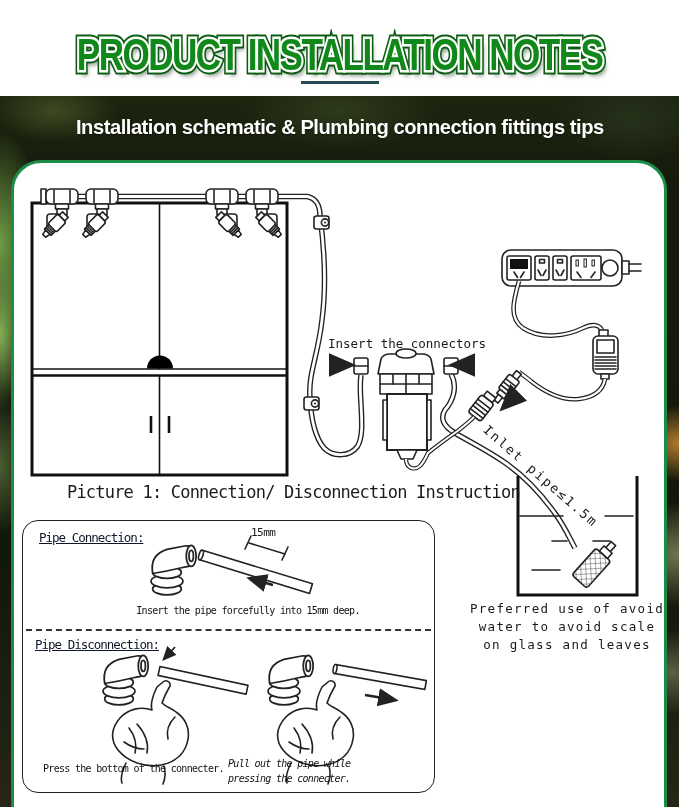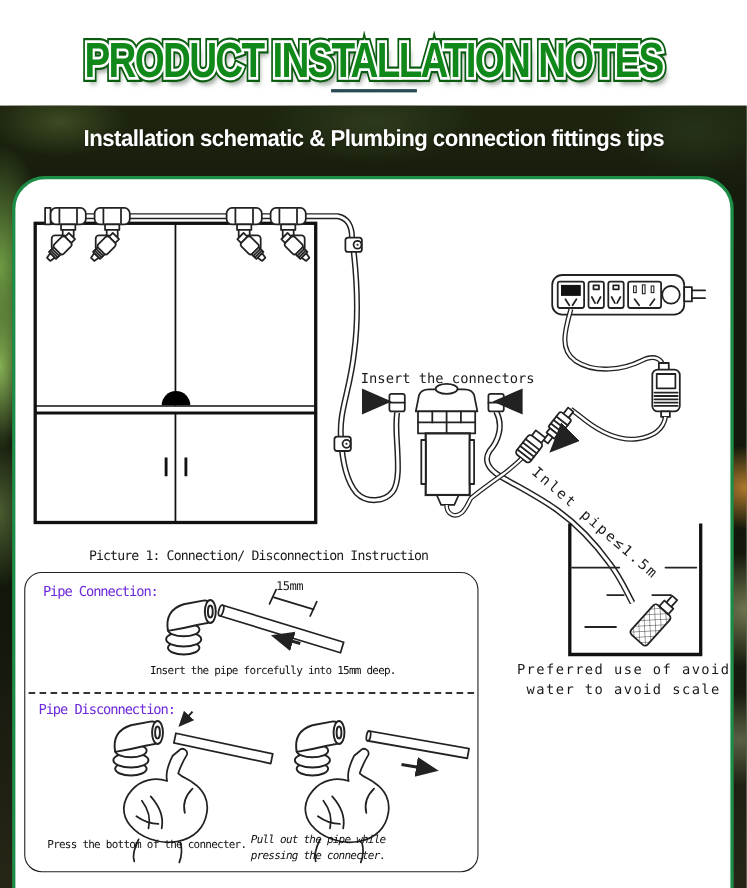--- a/index.html
+++ b/index.html
@@ -50,28 +50,28 @@
     background:#fff; border:3px solid #1c8c47; border-radius:30px 30px 4px 4px;
   }
   .card-abs { position:absolute; left:-3px; top:-3px; width:656px; height:657px; }
   .schematic-svg { position:absolute; left:0; top:0; }
   .lbl { position:absolute; white-space:nowrap; color:#1a1a1a; }
   .lbl-insert   { left:317px; top:176px; width:170px; font-size:12.5px; }
   .lbl-inlet    { left:479px; top:262px; font-size:13px; letter-spacing:2px;
                   transform:rotate(41deg); transform-origin:0 0; }
   .lbl-water    { left:456px; top:440px; width:200px; text-align:center;
                   font-size:12.5px; letter-spacing:1.3px; line-height:18px; white-space:normal; }
-  .lbl-picture  { left:56px; top:338px; width:336px; text-align:center; font-size:12px; letter-spacing:-0.8px; }
+  .lbl-picture  { left:56px; top:322px; width:336px; text-align:center; font-size:17px; letter-spacing:-0.8px; }
   
   .ibox {
     position:absolute; left:11px; top:360px; width:413px; height:273px; box-sizing:border-box;
     border:1.6px solid #222; border-radius:16px; background:#fff;
   }
   .ibox-svg { position:absolute; left:0; top:0; }
-  .ibox .heading { position:absolute; font-size:12.5px; letter-spacing:-1px; color:#6d28d9; }
+  .ibox .heading { position:absolute; font-size:12.5px; letter-spacing:-1px; color:#0f172a;text-decoration:underline; }
   .h-conn  { left:16px; top:9px; }
   .h-disc  { left:12px; top:116px; }
   .dim-label { position:absolute; left:228px; top:5px; font-size:11px; letter-spacing:-0.5px; }
   .dash-divider { position:absolute; left:3px; right:3px; top:108px; border-top:2px dashed #333; }
   .cap { position:absolute; font-size:10px; letter-spacing:-0.7px; color:#111; }
   .cap-conn  { left:100px; top:84px; width:250px; text-align:center; }
   .cap-press { left:20px;  top:242px; width:196px; text-align:left; }
   .cap-pull  { left:205px; top:235px; width:185px; line-height:15px; white-space:normal;font-style:italic; }
   svg .ink { stroke:#222; fill:none; stroke-width:1.6; stroke-linecap:round; stroke-linejoin:round; }
   svg .wfill { fill:#fff; stroke:#222; stroke-width:1.6; stroke-linejoin:round; }
@@ -320,20 +320,21 @@
             <rect x="-5.5" y="-18" width="11" height="7" class="wfill"></rect>
             <rect x="-10" y="-11" width="20" height="36" rx="3" fill="url(#hatch)" stroke="#222" stroke-width="1.6"></rect>
           </g>
         </svg>
 
         <div class="lbl lbl-insert">Insert the connectors</div>
         <div class="lbl lbl-inlet">Inlet pipe≤1.5m</div>
         <div class="lbl lbl-water">
           <span>Preferred use of avoid</span><br>
           <span>water to avoid scale</span><br>
+          <span>on glass and leaves</span>
         </div>
         <div class="lbl lbl-picture">Picture 1: Connection/ Disconnection Instruction</div>
 
         <div class="ibox">
           <svg class="ibox-svg" width="410" height="270" viewBox="0 0 410 270">
             <defs>
               <marker id="ah2" markerWidth="9" markerHeight="8" refX="6.5" refY="3.5" orient="auto">
                 <path d="M0,0 L8,3.5 L0,7 Z" fill="#222"></path>
               </marker>
               <g id="elbow">

